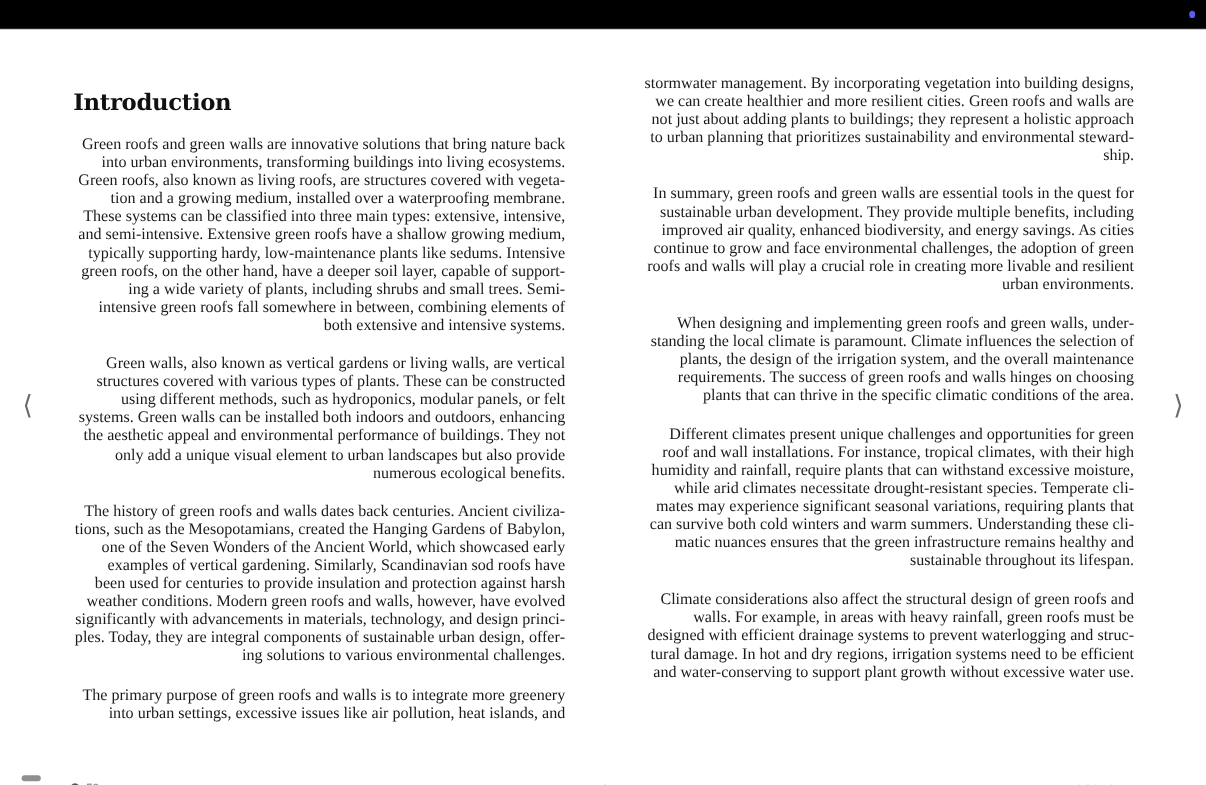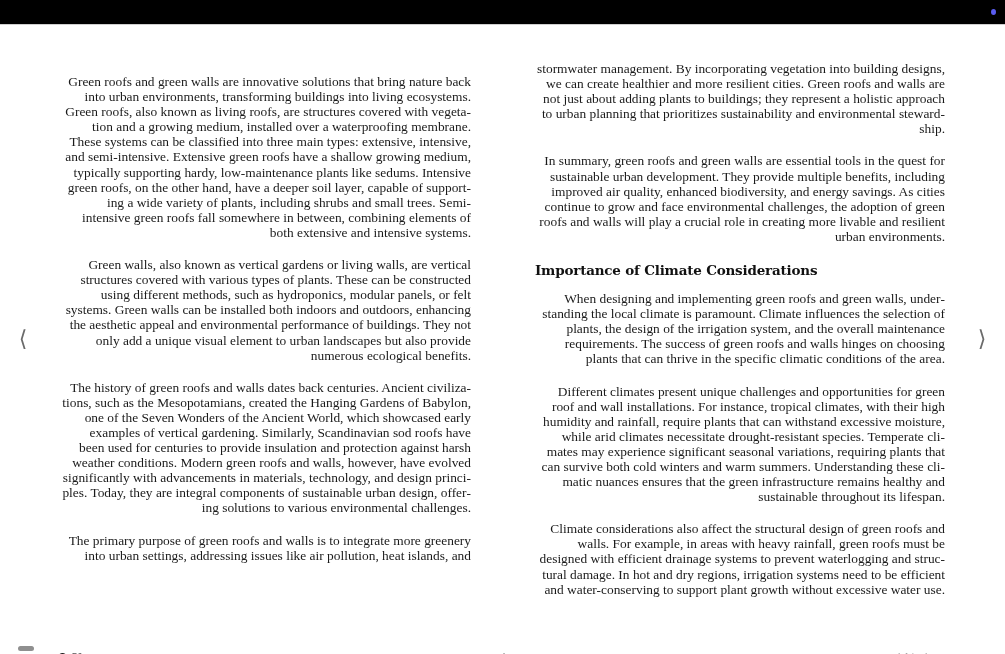--- a/index.html
+++ b/index.html
@@ -38,30 +38,30 @@
 </div>
 
 <div class="nav-arrow nav-prev">
   <span>⟨</span>
 </div>
 <div class="nav-arrow nav-next">
   <span>⟩</span>
 </div>
 
 <div class="column col-left">
+  <h1 class="chapter-title">Introduction</h1>
   <p class="para">Green roofs and green walls are innovative solutions that bring nature back into urban environments, transforming buildings into living ecosystems. Green roofs, also known as living roofs, are structures covered with vegeta­tion and a growing medium, installed over a waterproofing membrane. These systems can be classified into three main types: extensive, intensive, and semi-intensive. Extensive green roofs have a shallow growing medium, typically supporting hardy, low-maintenance plants like sedums. Intensive green roofs, on the other hand, have a deeper soil layer, capable of support­ing a wide variety of plants, including shrubs and small trees. Semi-intensive green roofs fall somewhere in between, combining elements of both exten­sive and intensive systems.</p>
   <p class="para">Green walls, also known as vertical gardens or living walls, are vertical struc­tures covered with various types of plants. These can be constructed using different methods, such as hydroponics, modular panels, or felt systems. Green walls can be installed both indoors and outdoors, enhancing the aes­thetic appeal and environmental performance of buildings. They not only add a unique visual element to urban landscapes but also provide numerous ecological benefits.</p>
   <p class="para">The history of green roofs and walls dates back centuries. Ancient civiliza­tions, such as the Mesopotamians, created the Hanging Gardens of Babylon, one of the Seven Wonders of the Ancient World, which showcased early examples of vertical gardening. Similarly, Scandinavian sod roofs have been used for centuries to provide insulation and protection against harsh weather conditions. Modern green roofs and walls, however, have evolved significantly with advancements in materials, technology, and design princi­ples. Today, they are integral components of sustainable urban design, offer­ing solutions to various environmental challenges.</p>
-  <p class="para">The primary purpose of green roofs and walls is to integrate more greenery into urban settings, addressing issues like air pollution, heat islands, and</p>
+  <p class="para">The primary purpose of green roofs and walls is to integrate more greenery into urban settings, excessive issues like air pollution, heat islands, and</p>
 </div>
 
 <div class="column col-right">
   <p class="para">stormwater management. By incorporating vegetation into building designs, we can create healthier and more resilient cities. Green roofs and walls are not just about adding plants to buildings; they represent a holistic approach to urban planning that prioritizes sustainability and environmental steward­ship.</p>
   <p class="para">In summary, green roofs and green walls are essential tools in the quest for sustainable urban development. They provide multiple benefits, including improved air quality, enhanced biodiversity, and energy savings. As cities continue to grow and face environmental challenges, the adoption of green roofs and walls will play a crucial role in creating more livable and resilient urban environments.</p>
-  <h2 class="section-title">Importance of Climate Considerations</h2>
   <p class="para">When designing and implementing green roofs and green walls, under­standing the local climate is paramount. Climate influences the selection of plants, the design of the irrigation system, and the overall maintenance requirements. The success of green roofs and walls hinges on choosing plants that can thrive in the specific climatic conditions of the area.</p>
   <p class="para">Different climates present unique challenges and opportunities for green roof and wall installations. For instance, tropical climates, with their high humidity and rainfall, require plants that can withstand excessive moisture, while arid climates necessitate drought-resistant species. Temperate cli­mates may experience significant seasonal variations, requiring plants that can survive both cold winters and warm summers. Understanding these cli­matic nuances ensures that the green infrastructure remains healthy and sustainable throughout its lifespan.</p>
   <p class="para">Climate considerations also affect the structural design of green roofs and walls. For example, in areas with heavy rainfall, green roofs must be designed with efficient drainage systems to prevent waterlogging and struc­tural damage. In hot and dry regions, irrigation systems need to be efficient and water-conserving to support plant growth without excessive water use.</p>
 </div>
 
 <div class="footer footer-left">
   <span class="badge">↻</span>
   <span>50</span>
 </div>
 <div class="footer footer-center">2 of 30</div>

